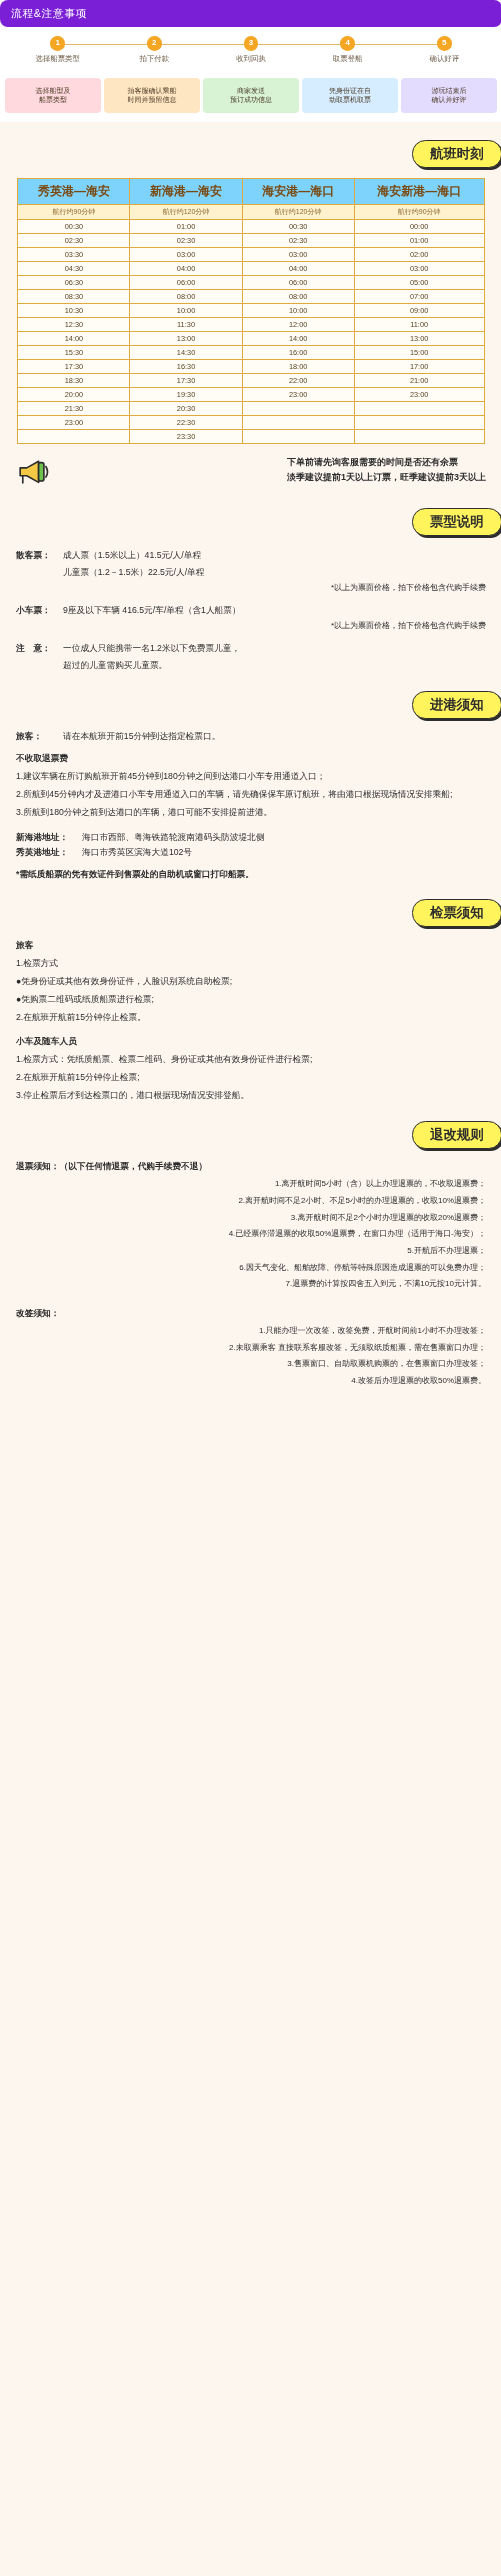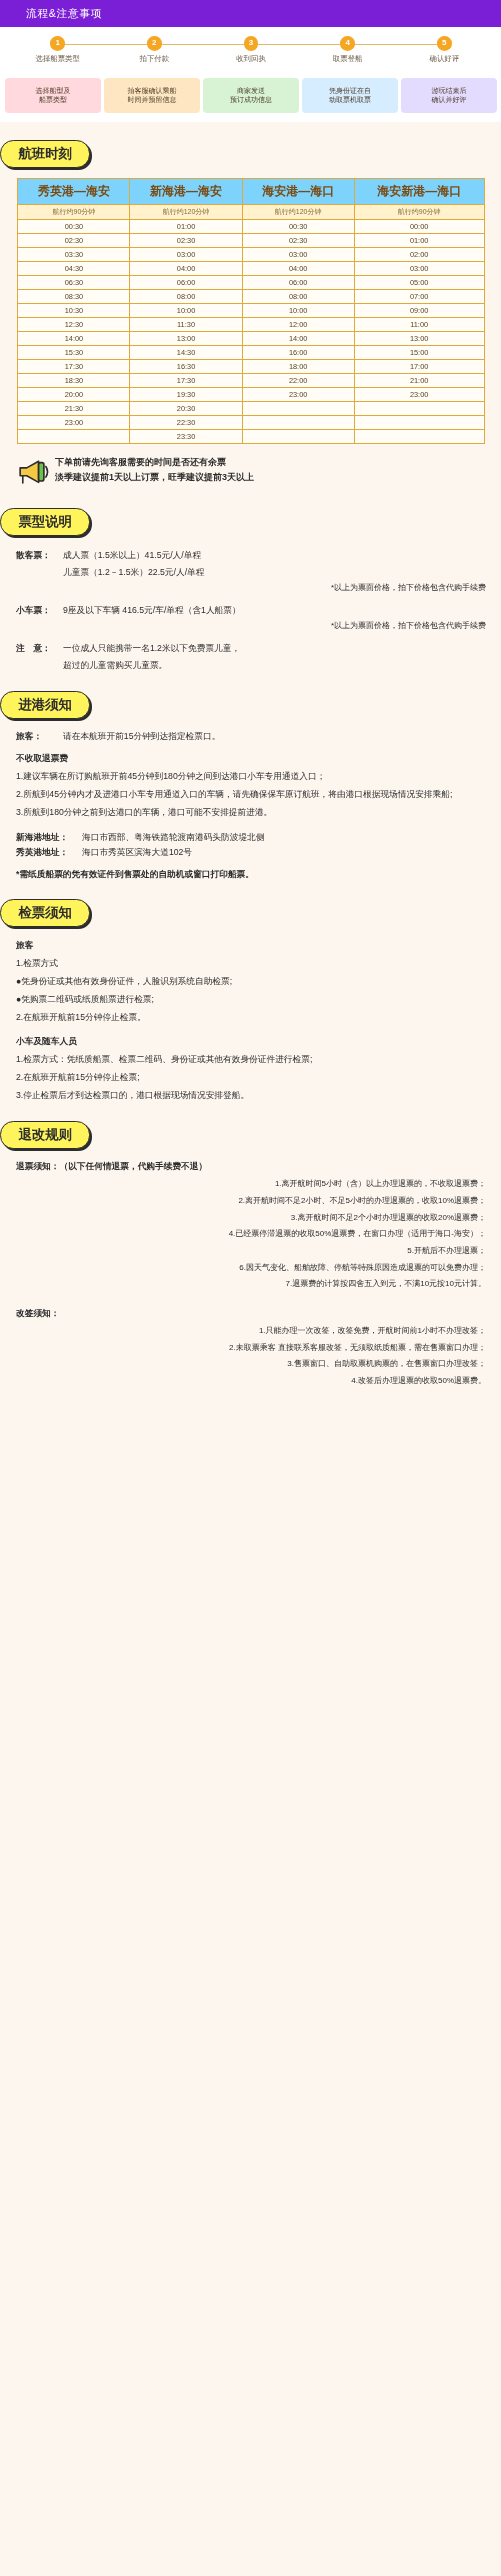--- a/index.html
+++ b/index.html
@@ -11,21 +11,22 @@
     color:#3a2a1a;
   }
   .page { width:502px; position:relative; background:#fdf6ef; }
 
   
   .topbar {
     background:#7B1FD6;
     height:27px;
     display:flex;
     align-items:center;
-    padding-left:26px;
+    padding-left:11px;
+    border-radius:8px;
   }
   .topbar .title {
     color:#ffffff;
     font-size:10.7px;
     letter-spacing:0.7px;
   }
 
   
   .steps-wrap { background:#ffffff; padding:9.4px 5.4px 6.7px 5.4px; }
   .steps-row {
@@ -77,21 +78,21 @@
     display:flex;align-items:center;justify-content:center;
   }
   .c1 { background:#ffd9dd; }
   .c2 { background:#ffe6c2; }
   .c3 { background:#d8f3d3; }
   .c4 { background:#d6ecff; }
   .c5 { background:#e4dcff; }
 
   
   .banner {
-    text-align:left;
+    text-align:right;
     margin:17.4px 0 10.7px 0;
   }
   .banner .inner {
     display:inline-block;
     background:#fff45c;
     border:1.3px solid #2d2d2d;
     border-radius:13.4px;
     padding:4px 17.4px;
     font-size:13.4px;
     font-weight:bold;
@@ -127,21 +128,22 @@
     font-weight:normal;
     color:#8a6a35;
   }
   .sched tbody td { background:#fffdf5; height:10px; }
 
   
   .notice {
     display:flex;
     align-items:center;
     padding:10.7px 16px 5.4px 16px;
-    gap:3px;
+    gap:23px;
+    justify-content:space-between;
   }
   .megaphone {
     width:36px; height:29px;
     flex:0 0 36px;
     position:relative;
   }
   .notice-text { font-size:9px; line-height:1.7; color:#2d2d2d; font-weight:bold;}
 
   
   .content { padding:0 16px; font-size:8.7px; line-height:1.9; color:#2b2b2b; }

